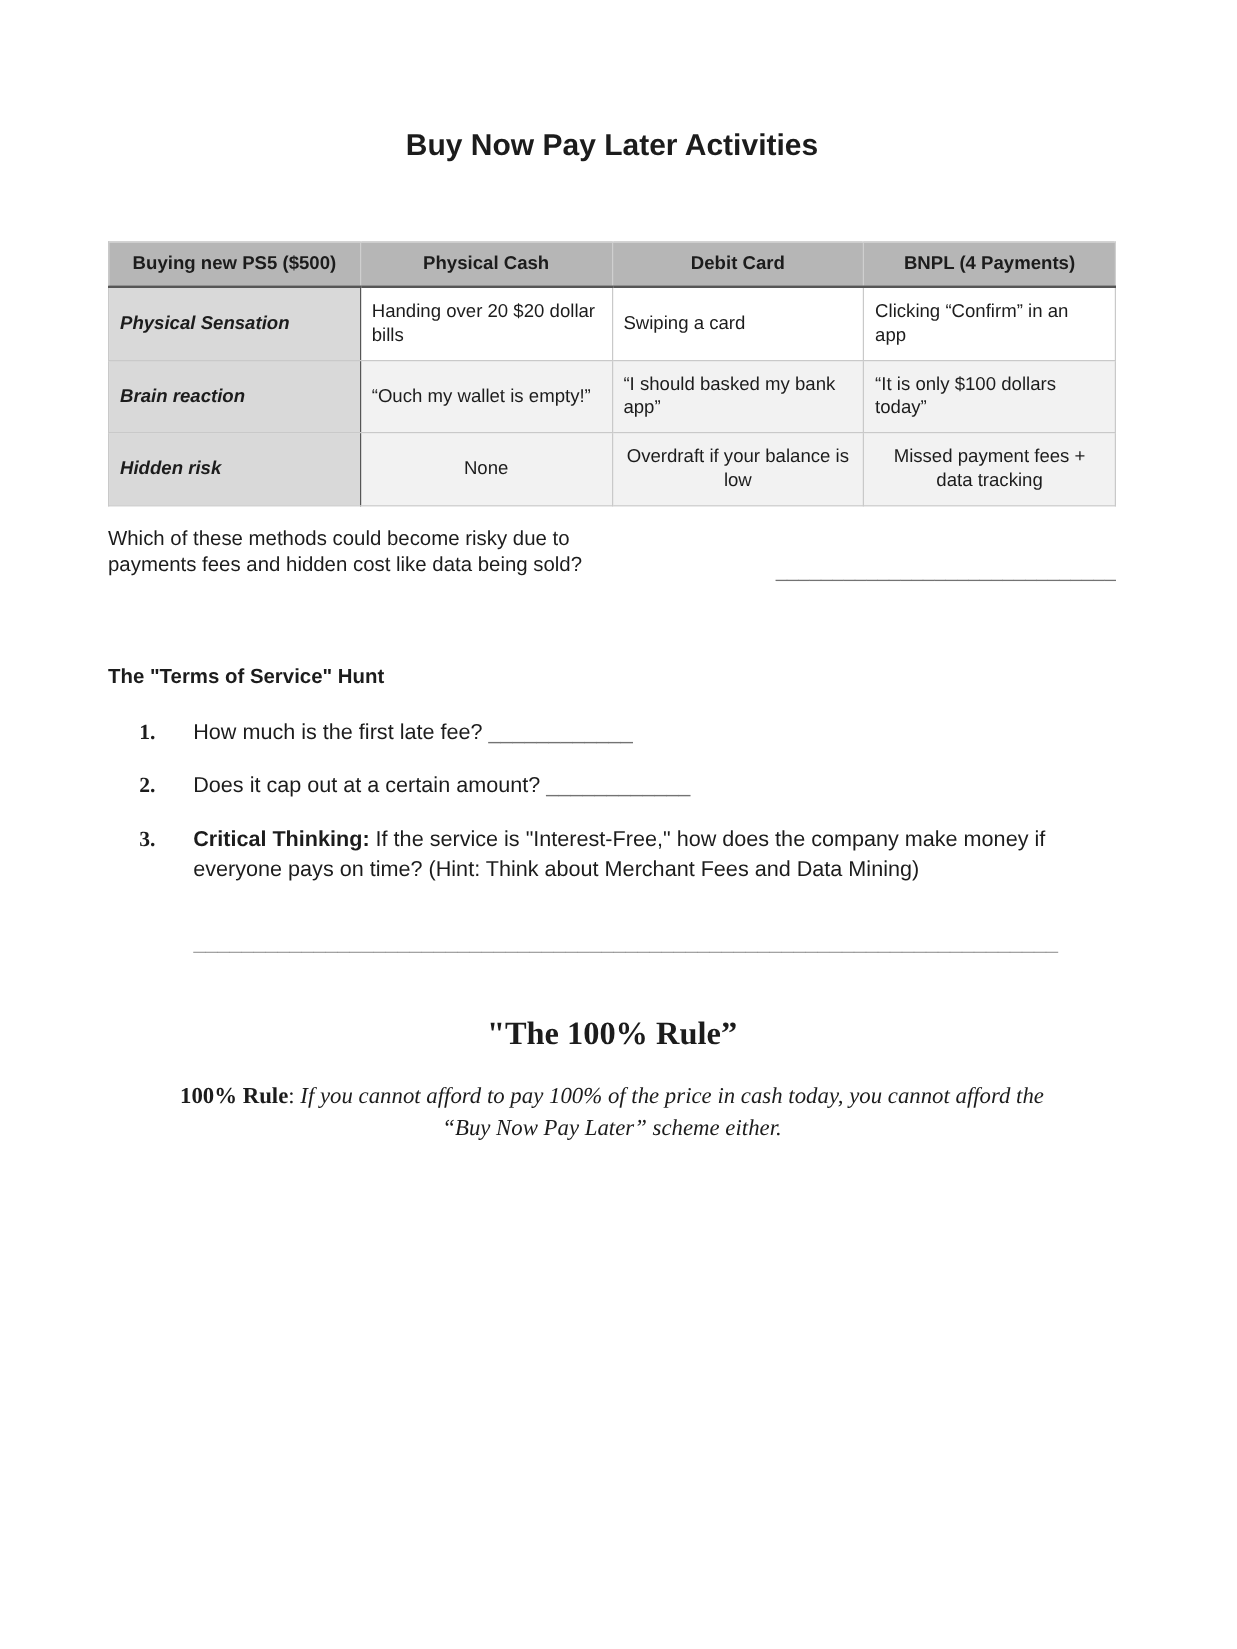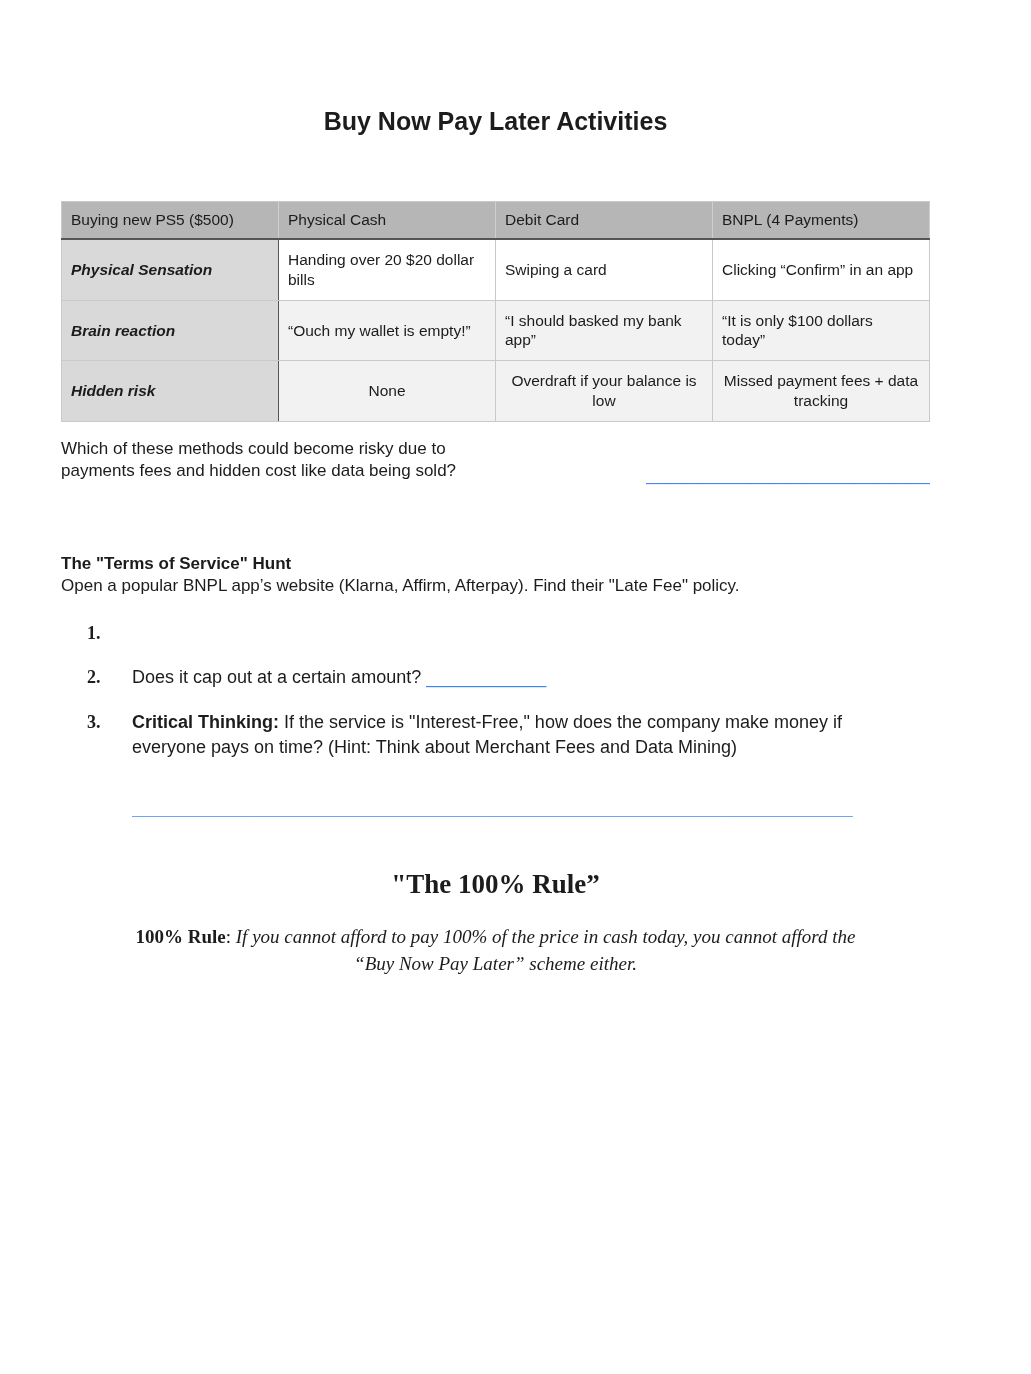--- a/index.html
+++ b/index.html
@@ -1,21 +1,21 @@
 <!DOCTYPE html>
 <html><head>
 <meta charset="utf-8">
 <style>
   html, body { margin: 0; padding: 0; background: #ffffff; }
   .page {
     position: relative;
     width: 1031px;
     height: 1132px;
     box-sizing: border-box;
-    padding: 106px 101px 0 61px;
+    padding: 106px 101px 0 90px;
     background: #ffffff;
     font-family: "Liberation Sans", sans-serif;
     color: #1c1c1c;
     overflow: hidden;
   }
   .title {
     margin: 0;
     font-size: 25px;
     font-weight: bold;
     text-align: center;
@@ -30,22 +30,22 @@
   table.bnpl {
     width: 100%;
     margin-top: 65px;
     border-collapse: collapse;
     table-layout: fixed;
     border: 1px solid #c9c9c9;
   }
   table.bnpl th {
     background: #b6b6b6;
     font-size: 15.5px;
-    font-weight: normal;
-    text-align: left;
+    font-weight: bold;
+    text-align: center;
     padding: 9px 9px;
     border-right: 1px solid #cfcfcf;
     border-bottom: 2px solid #565656;
     vertical-align: middle;
   }
   table.bnpl td {
     font-size: 15.5px;
     line-height: 1.28;
     padding: 10px 9px;
     border: 1px solid #c9c9c9;
@@ -67,21 +67,21 @@
     align-items: flex-end;
     margin-top: 16px;
   }
   .question {
     margin: 0;
     width: 430px;
     font-size: 17px;
     line-height: 22px;
   }
   .blank {
-    color: #3b82f6;
+    color: #737373;
     white-space: nowrap;
   }
   .q-blank {
     font-size: 17px;
     display: inline-block;
     overflow: hidden;
     max-width: 300px;
     margin-bottom: -4px;
   }
 
@@ -167,26 +167,27 @@
     </tbody>
   </table>
 
   <div class="question-row">
     <p class="question">Which of these methods could become risky due to payments fees and hidden cost like data being sold?</p>
     <span class="blank q-blank">______________________________</span>
   </div>
 
   <div class="tos">
     <p class="tos-heading">The "Terms of Service" Hunt</p>
-    <p class="tos-intro">Open a popular BNPL app’s website (Klarna, Affirm, Afterpay). Find their "Late Fee" policy.</p>
 
     <div class="list">
 
       <div class="list-item">
         <span class="num">1.</span>
+        <span class="item-text"><span>How much is the first late fee?</span>
+          <span class="blank">____________</span></span>
       </div>
 
       <div class="list-item">
         <span class="num">2.</span>
         <span class="item-text"><span>Does it cap out at a certain amount?</span>
           <span class="blank">____________</span></span>
       </div>
 
       <div class="list-item">
         <span class="num">3.</span>

